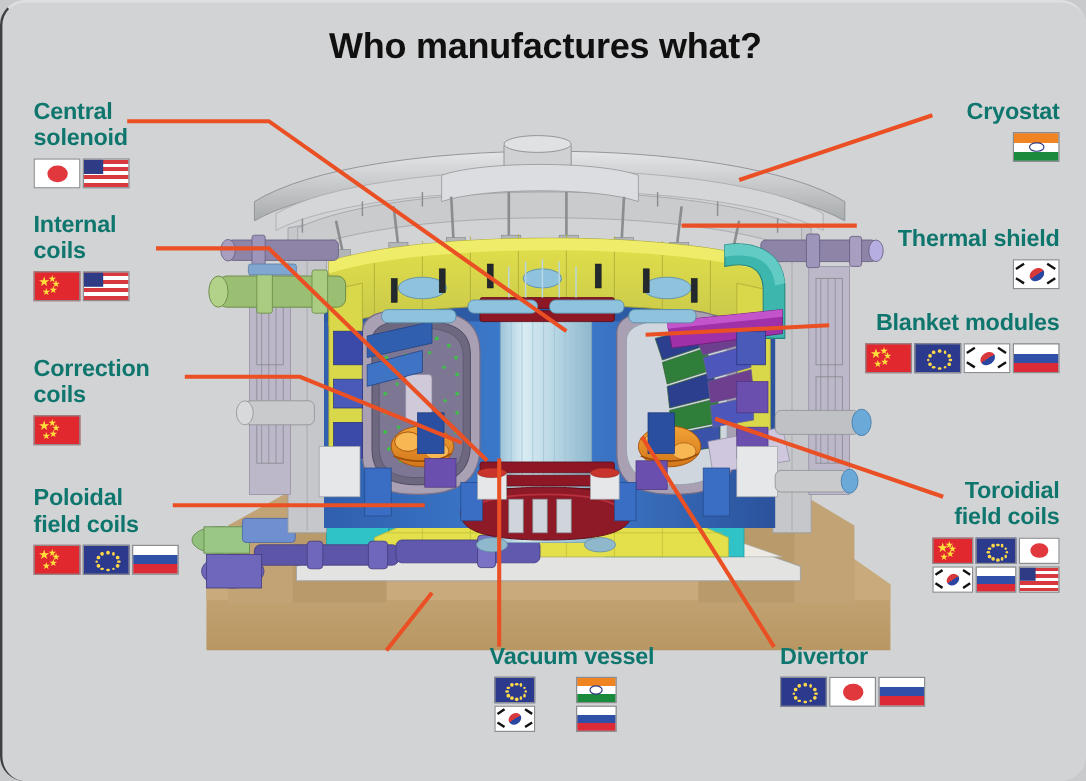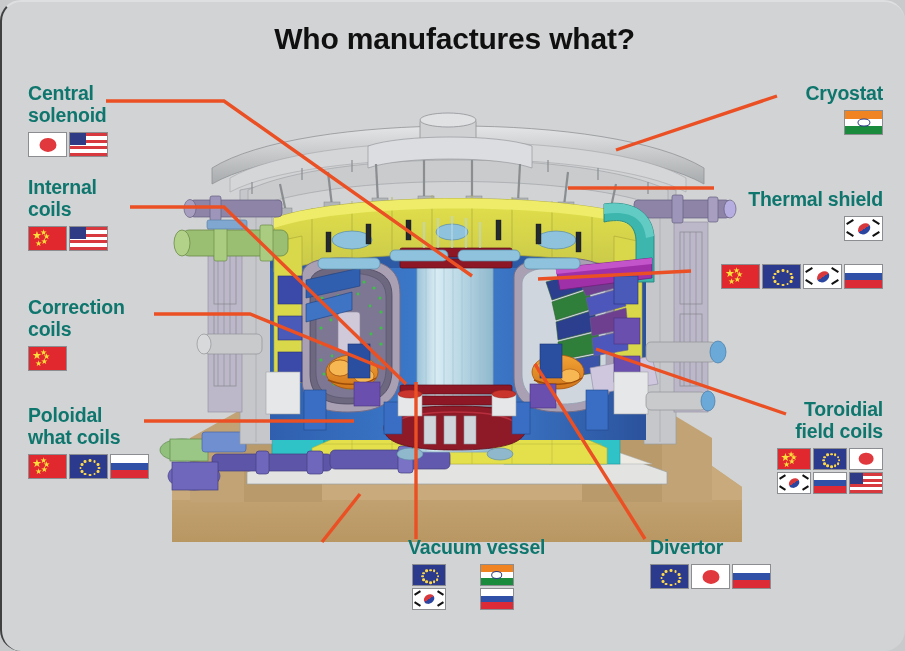--- a/index.html
+++ b/index.html
@@ -522,21 +522,21 @@
           <span class="star s1">★</span>
           <span class="star s2">★</span>
         <span class="star s3">★</span>
           <span class="star s4">★</span>
       </div>
     </div>
   </div>
 
   <div class="lbl" style="left:26px;top:402px;">
     <div class="txt">Poloidal
-what coils</div>
+field coils</div>
     <div class="flags">
       <div class="flag f-cn">
         <span class="star s0">★</span>
           <span class="star s1">★</span>
           <span class="star s2">★</span>
         <span class="star s3">★</span>
           <span class="star s4">★</span>
       </div>
       <div class="flag f-eu">
           <span class="ring">
@@ -634,20 +634,21 @@
         <span class="tg-c"></span>
           <span class="bar b1"></span>
           <span class="bar b2"></span>
         <span class="bar b3"></span>
           <span class="bar b4"></span>
       </div>
     </div>
   </div>
 
   <div class="lbl right" style="right:22px;top:256px;">
+    <div class="txt">Blanket modules</div>
     <div class="flags">
       <div class="flag f-cn">
         <span class="star s0">★</span>
           <span class="star s1">★</span>
           <span class="star s2">★</span>
         <span class="star s3">★</span>
           <span class="star s4">★</span>
       </div>
       <div class="flag f-eu">
           <span class="ring">

